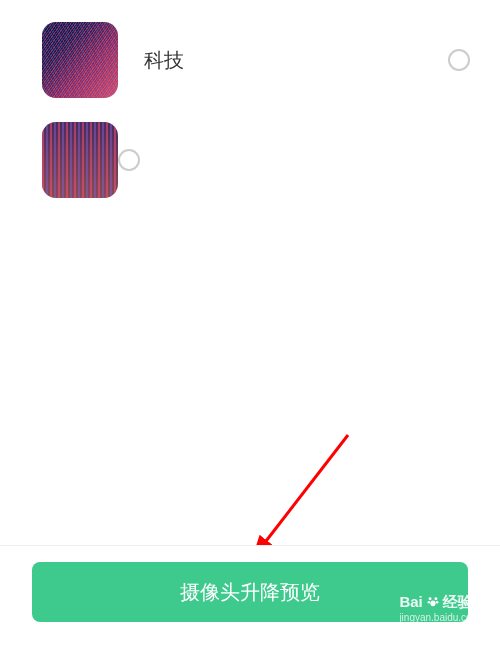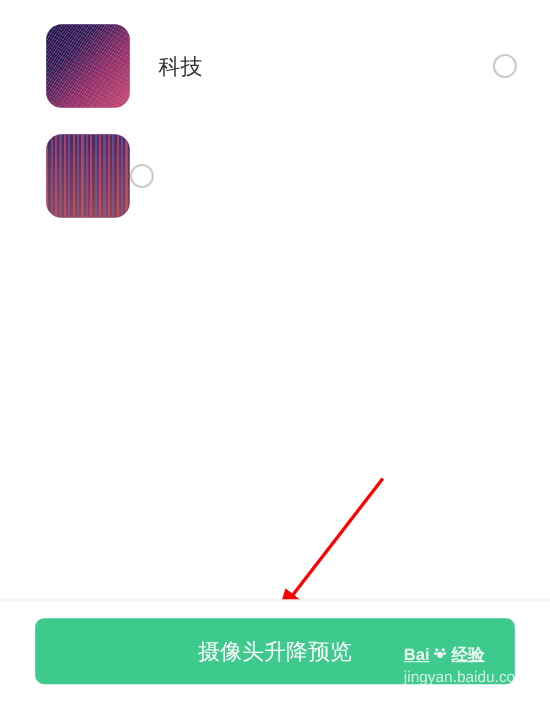--- a/index.html
+++ b/index.html
@@ -145,25 +145,25 @@
       color: rgba(255,255,255,0.9);
       font-size: 11px;
       text-align: right;
       line-height: 1.3;
       pointer-events: none;
     }
     .watermark-main {
       font-size: 15px;
       font-weight: bold;
       display: flex;
+      align-items: center;
       gap: 3px;
-      text-decoration: underline;
     }
     .watermark-sub {
-      font-size: 14px;
+      font-size: 10px;
       opacity: 0.85;
     }
     .paw {
       display: inline-block;
       width: 14px;
       height: 14px;
     }
   </style>
 </head>
 <body>

